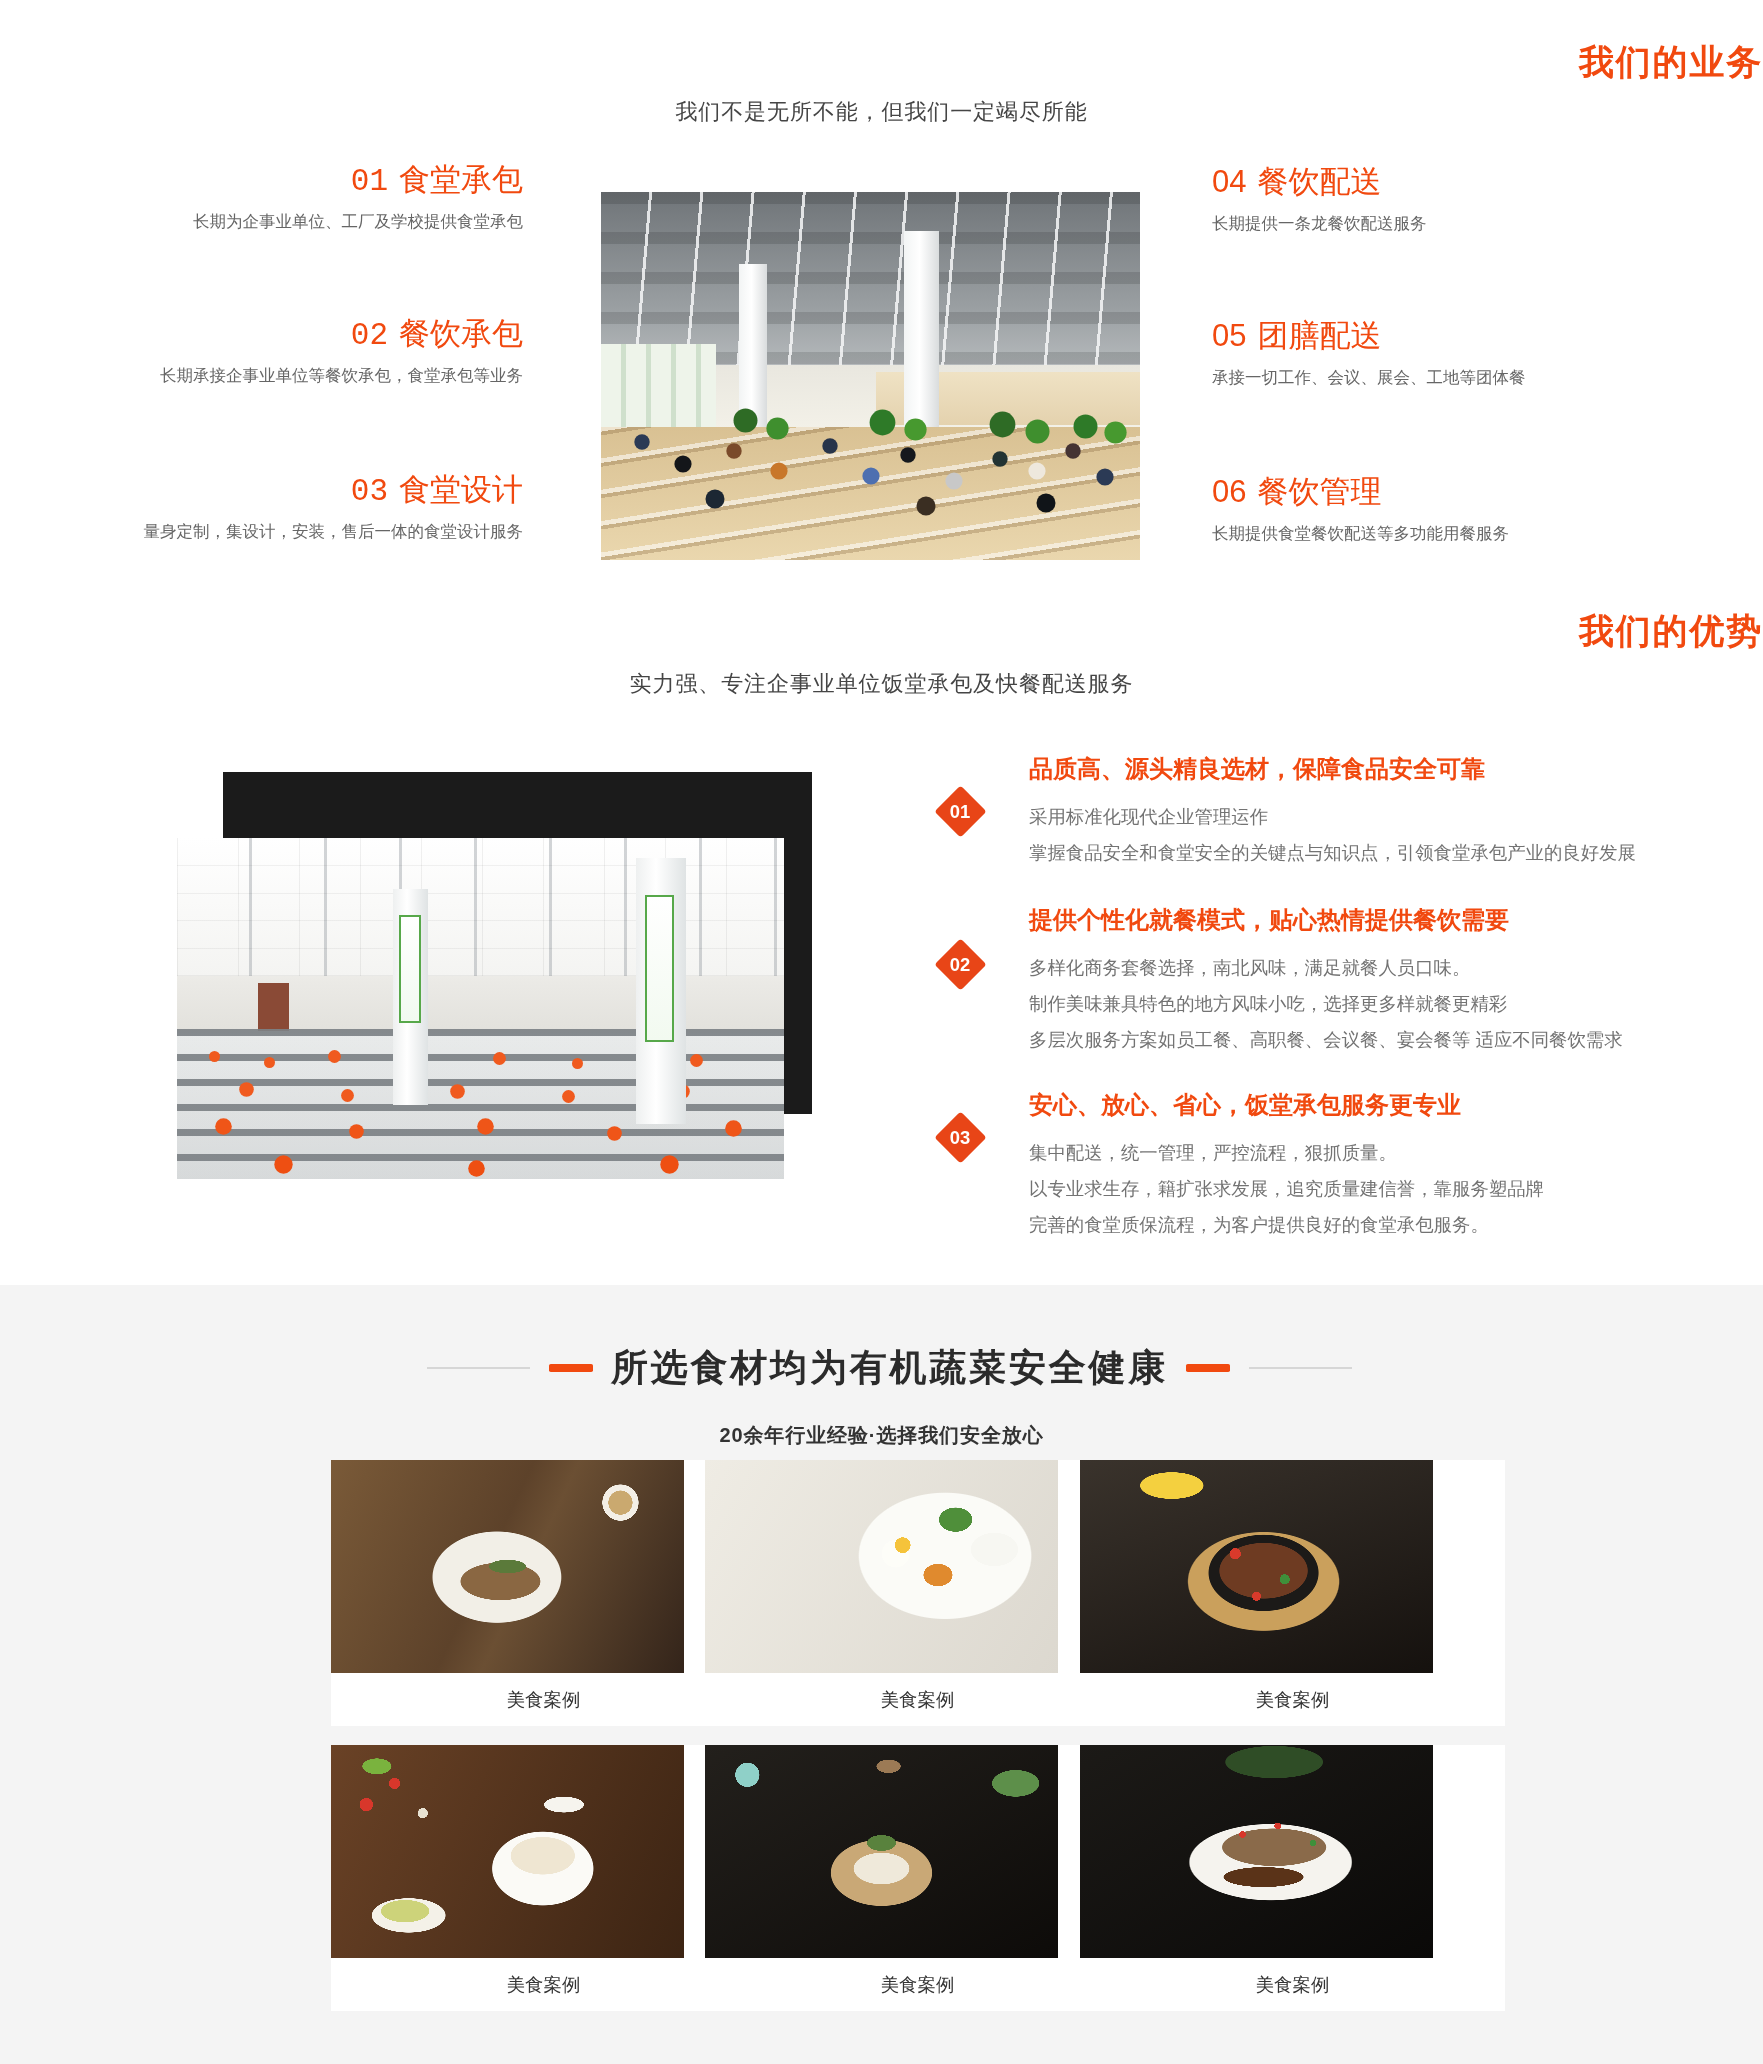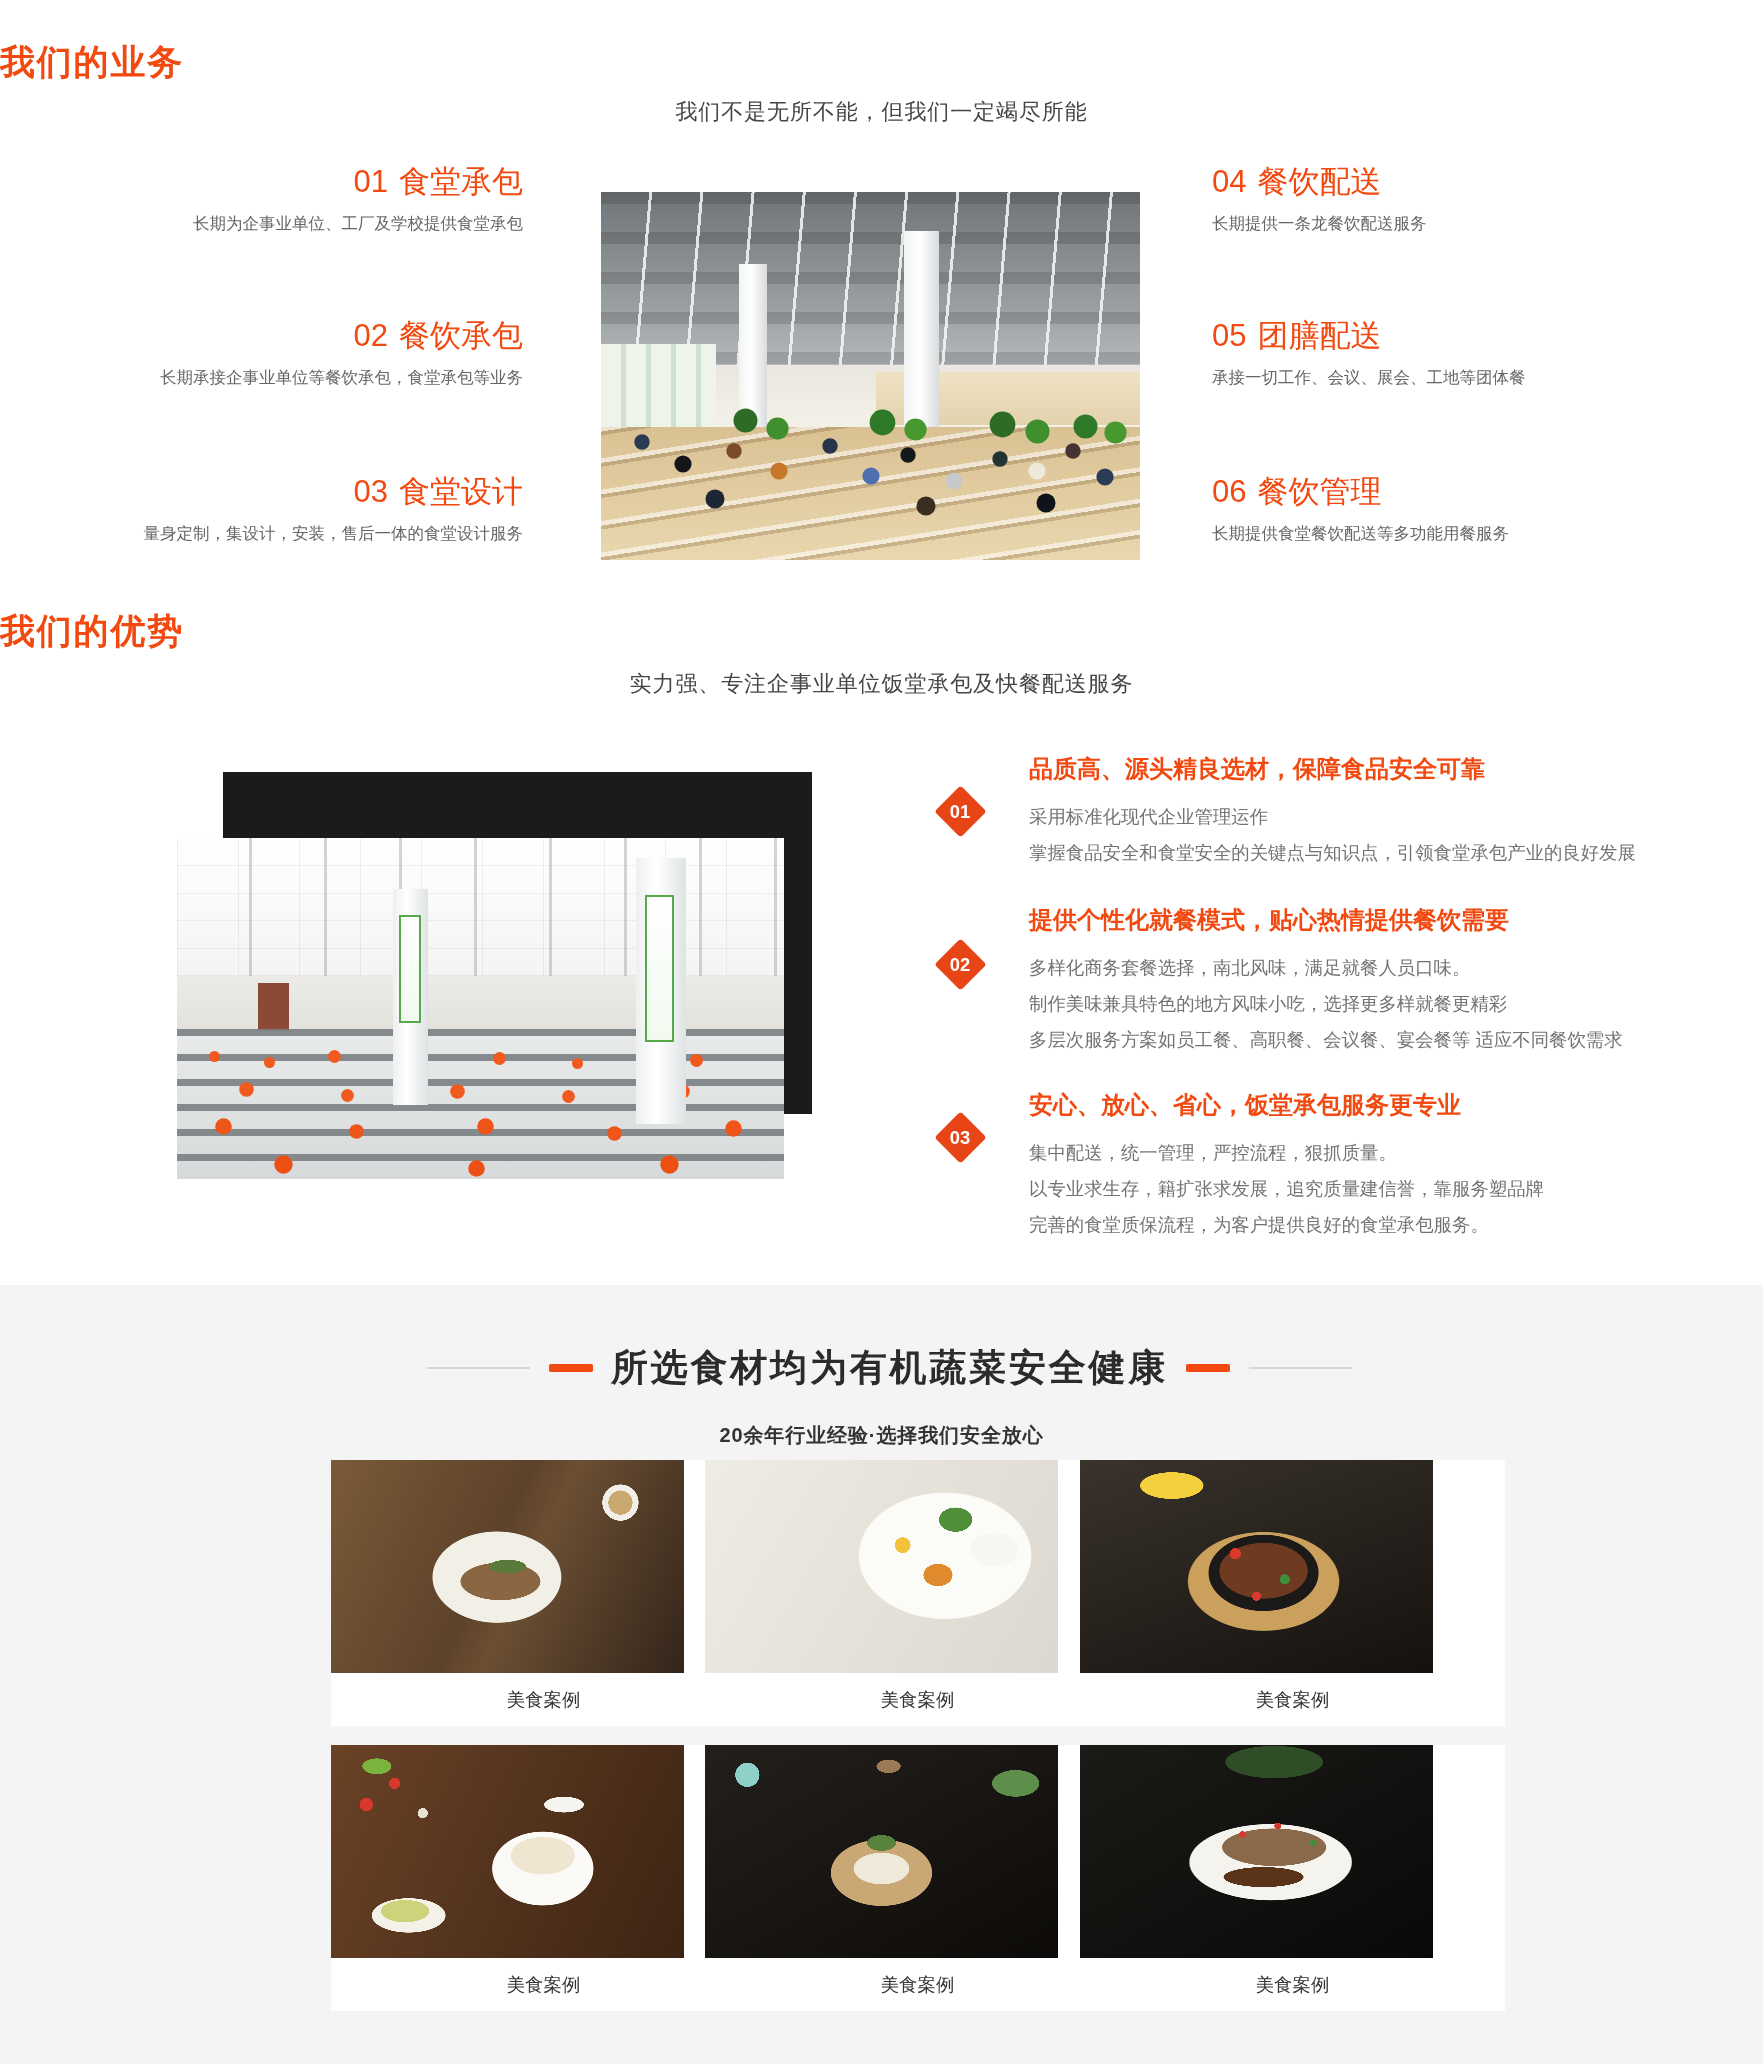--- a/index.html
+++ b/index.html
@@ -1,31 +1,31 @@
 <!DOCTYPE html>
 <html style="font-size:14.7px"><head>
 <meta charset="utf-8">
 <style>
   html,body{margin:0;padding:0;background:#fff;}
   .page{position:relative;width:1763px;height:2064px;background:#fff;overflow:hidden;
         font-family:"Liberation Sans","DejaVu Sans",sans-serif;color:#333;}
 
   
-  .sec-title{position:absolute;left:0;right:0;text-align:left;
+  .sec-title{position:absolute;left:0;right:0;text-align:right;
              font-size:35px;font-weight:700;color:#f1490f;letter-spacing:1.8px;}
   .sec-sub{position:absolute;left:0;right:0;text-align:center;
            font-size:22px;color:#454545;letter-spacing:0.9px;}
   #biz-title{top:39px;}
   #biz-sub{top:97px;}
 
   .svc-item{position:absolute;width:514px;}
   .svc-item .svc-title{font-size:31px;color:#f1490f;line-height:40px;}
   .svc-item .svc-num{margin-right:11px;}
   .svc-item .svc-desc{font-size:16.5px;color:#666;line-height:24px;margin-top:9.2px;}
-  .svc-left{right:1240px;text-align:right;}
+  .svc-left{right:1240px;text-align:right;font-family:Liberation Mono, monospace;}
   .svc-right{left:1212px;text-align:left;}
   .t1{top:162px;} .t2{top:316px;} .t3{top:472px;}
 
   
   .photo-business{position:absolute;left:601px;top:192px;width:539px;height:368px;
                   overflow:hidden;background:#9ba0a3;}
   .pb-ceil{position:absolute;left:0;top:0;width:539px;height:197px;
            background:
              repeating-linear-gradient(95deg, rgba(250,250,250,0) 0 48px, rgba(246,247,248,.85) 48px 51px),
              repeating-linear-gradient(180deg, rgba(0,0,0,.13) 0 12px, rgba(0,0,0,0) 12px 40px),

